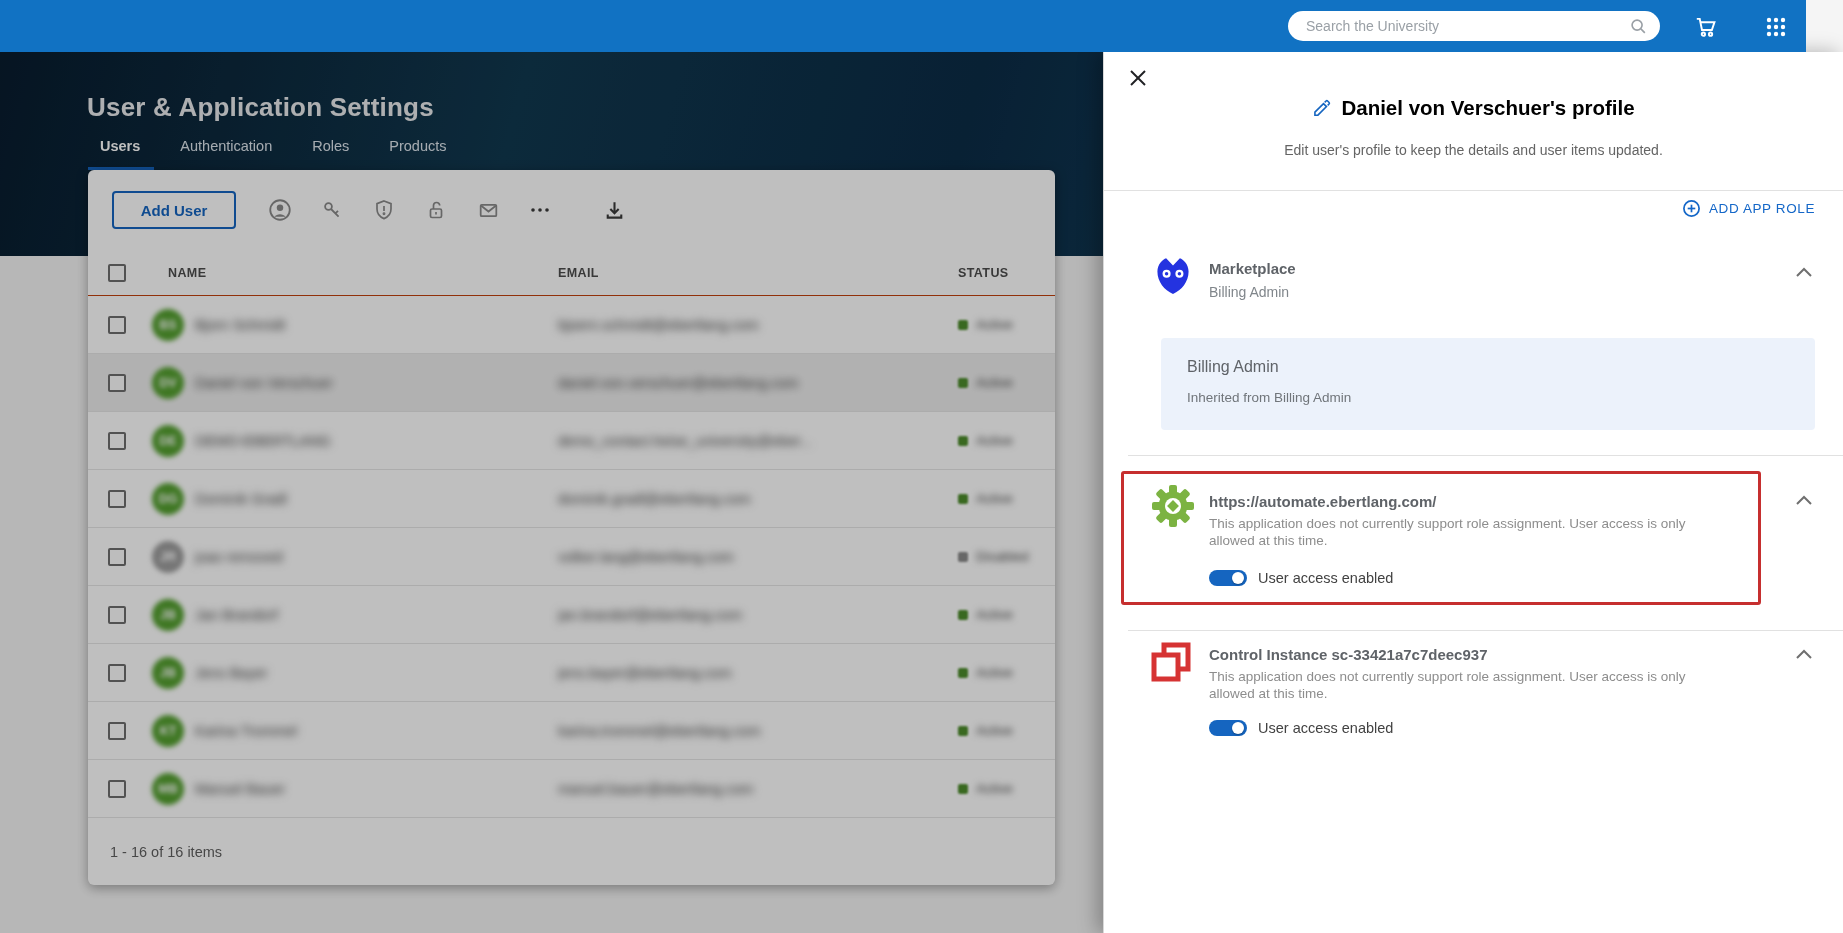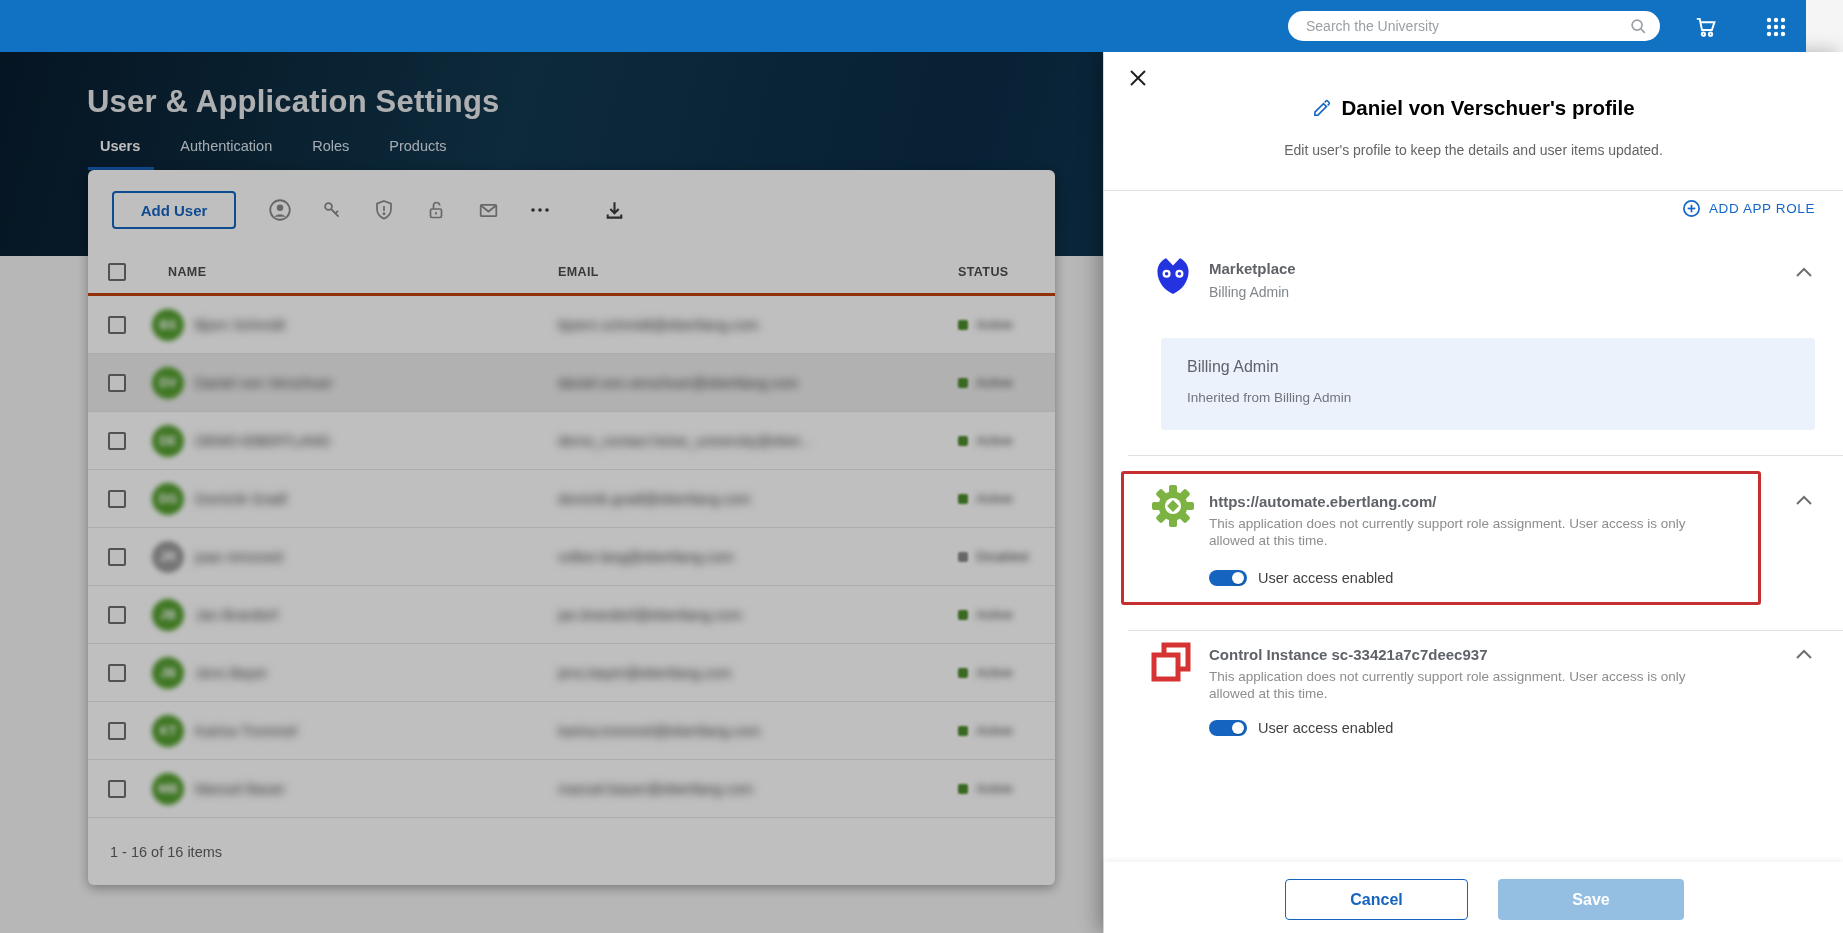--- a/index.html
+++ b/index.html
@@ -11,34 +11,34 @@
   .search { position:absolute; left:1288px; top:11px; width:372px; height:30px; background:#fff; border-radius:15px; display:flex; align-items:center; }
   .search input { flex:1; border:none; outline:none; background:transparent; padding:0 8px 0 18px; font-size:14px; color:#555; font-family:"Liberation Sans",sans-serif; }
   .search input::placeholder { color:#9aa0a6; }
   .search .mag { margin-right:12px; display:flex; }
   .tb-icon { position:absolute; top:13px; width:28px; height:28px; display:flex; align-items:center; justify-content:center; cursor:pointer; }
   .tb-cart { left:1692px; } .tb-apps { left:1762px; }
 
   
   .hero { position:absolute; left:0; top:52px; width:1843px; height:204px; z-index:1;
     background:linear-gradient(105deg,#081c2e 0%,#11384f 28%,#0b2c46 52%,#123a55 68%,#061a2b 100%); }
-  .hero-title { position:absolute; left:87px; top:32px; font-size:31px; font-weight:bold; color:#e8eaec; letter-spacing:.2px; }
+  .hero-title { position:absolute; left:87px; top:40px; font-size:26px; font-weight:bold; color:#e8eaec; letter-spacing:.2px; }
   .tabs { position:absolute; left:100px; top:86px; display:flex; gap:40px; }
   .tab { font-size:14.5px; color:#dde5ec; cursor:pointer; position:relative; padding-bottom:10px; }
   .tab.active { color:#ffffff; font-weight:bold; }
   .tab.active::after { content:""; position:absolute; left:-12px; right:-14px; bottom:-6px; height:3px; background:var(--accent,#1565C0); }
 
   
   .card { position:absolute; left:88px; top:170px; width:967px; height:715px; background:#fff; border-radius:6px; box-shadow:0 3px 12px rgba(0,0,0,.35); z-index:10; overflow:hidden;padding-left:40px; }
   .toolbar { position:absolute; left:0; top:0; width:100%; height:80px; display:flex; align-items:center; }
   .add-user { margin-left:24px; width:124px; height:38px; background:transparent; border:2px solid var(--accent,#1565C0); border-radius:4px; color:var(--accent,#1565C0); font-size:15px; font-weight:600; font-family:"Liberation Sans",sans-serif; cursor:pointer; }
   .tool-icons { display:flex; align-items:center; gap:12px; margin-left:24px; }
   .icon-btn { width:40px; height:40px; border:none; background:transparent; display:flex; align-items:center; justify-content:center; cursor:pointer; }
   .icon-btn.dl { margin-left:22px; }
-  .thead { position:absolute; left:0; top:80px; width:100%; height:46px; border-bottom:3px solid #c2410c; display:grid; grid-template-columns:34px 416px 400px 1fr; align-items:center; padding-left:20px; }
+  .thead { position:absolute; left:0; top:80px; width:100%; height:46px; border-bottom:1px solid #c2410c; display:grid; grid-template-columns:34px 416px 400px 1fr; align-items:center; padding-left:20px; }
   .th { font-size:12.5px; font-weight:bold; color:#4d4d4d; letter-spacing:.4px; }
   .th-name { padding-left:26px; }
   .rows { position:absolute; left:0; top:126px; width:100%; }
   .row { height:58px; display:grid; grid-template-columns:34px 416px 400px 1fr; align-items:center; padding-left:20px; border-bottom:1px solid #e6e6e6; }
   .row.selected { background:#ededed; }
   .cbx { width:18px; height:18px; border:2px solid #6e6e6e; border-radius:2px; background:#fdfdfd; cursor:pointer; }
   .cell-name { display:flex; align-items:center; gap:11px; padding-left:10px; }
   .avatar { width:32px; height:32px; border-radius:50%; background:var(--avatar_green,#55A030); color:#fff; font-size:12.5px; font-weight:bold; display:flex; align-items:center; justify-content:center; filter:blur(2.5px); flex:none; }
   .row.disabled .avatar { background:var(--avatar_gray,#9E9E9E); }
   .nm, .em { font-size:14.5px; color:#3e3e3e; filter:blur(4px); white-space:nowrap; overflow:hidden; }
@@ -411,19 +411,15 @@
           <span class="knob"></span>
         </span>
       <span class="toggle-label">User access enabled</span>
     </div>
     <button class="chev" style="top:594px">
       <svg width="18" height="11" viewBox="0 0 18 11" fill="none" stroke="#6f6f6f" stroke-width="2">
           <polyline points="2,9 9,2 16,9"></polyline>
         </svg>
     </button>
 
-    <div class="panel-footer">
-      <button class="btn-cancel">Cancel</button>
-      <button class="btn-save">Save</button>
-    </div>
   </aside>
 
 </div>
 
 </body></html>

